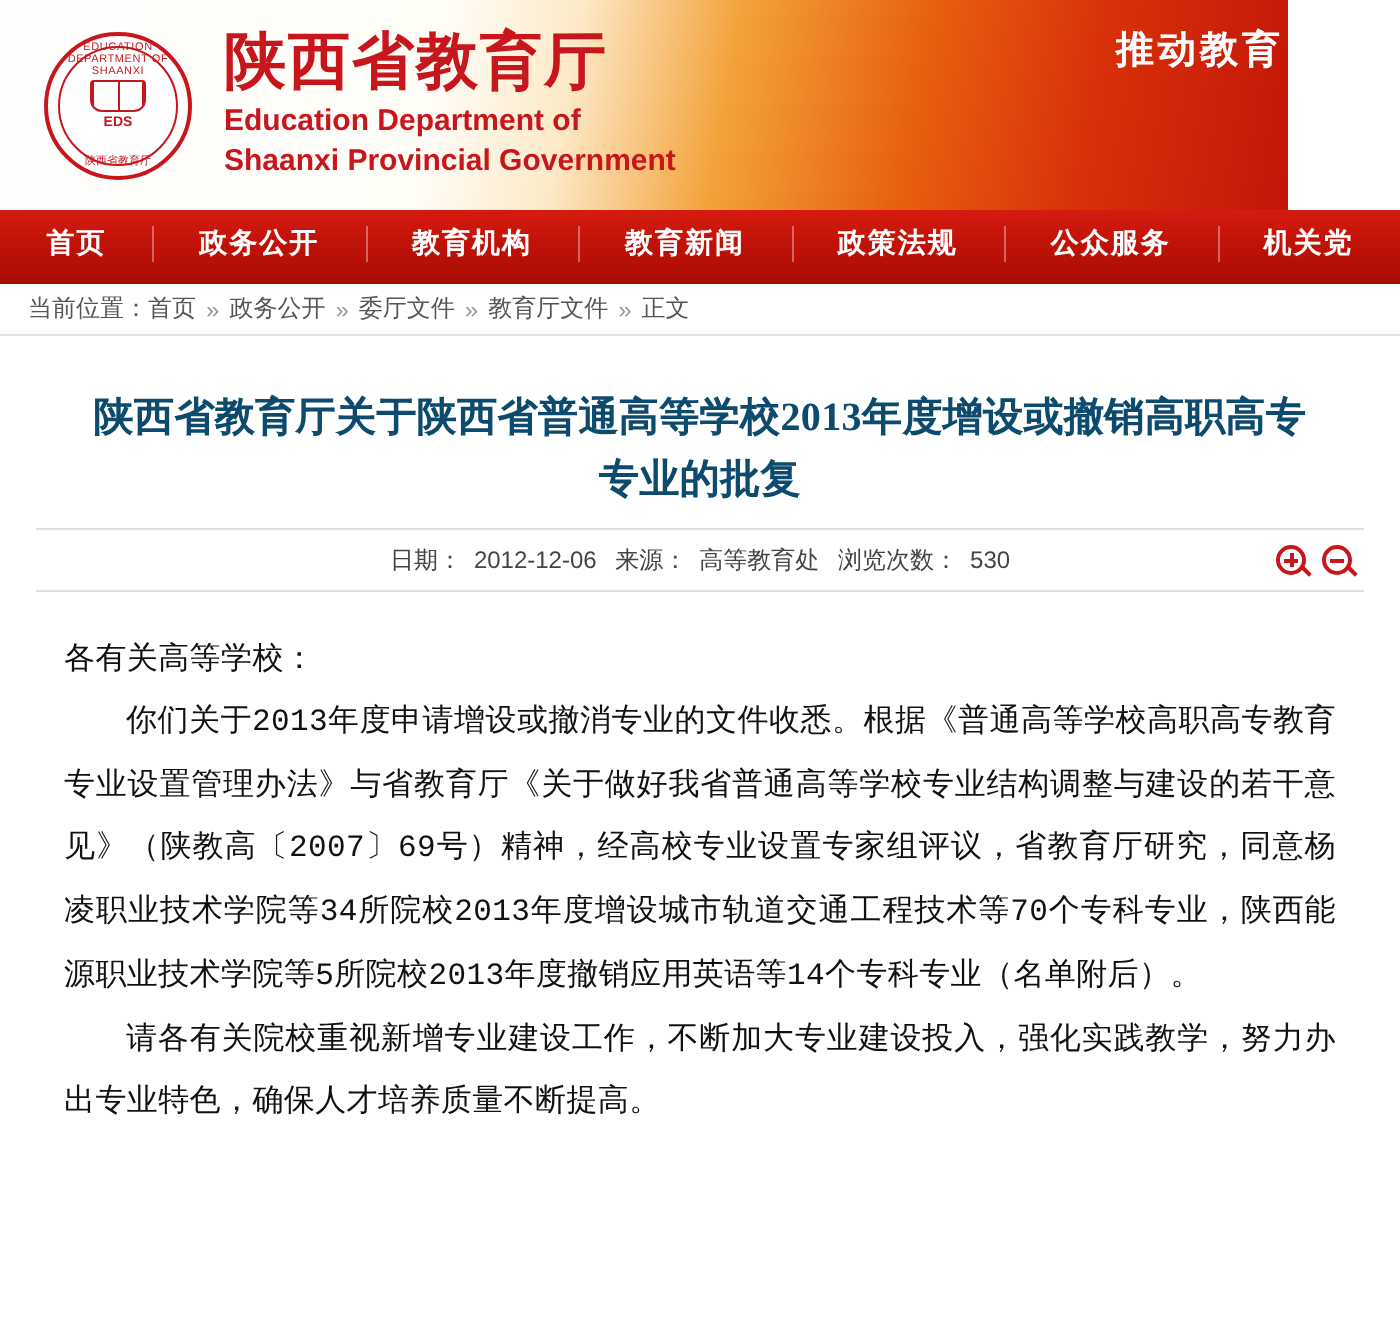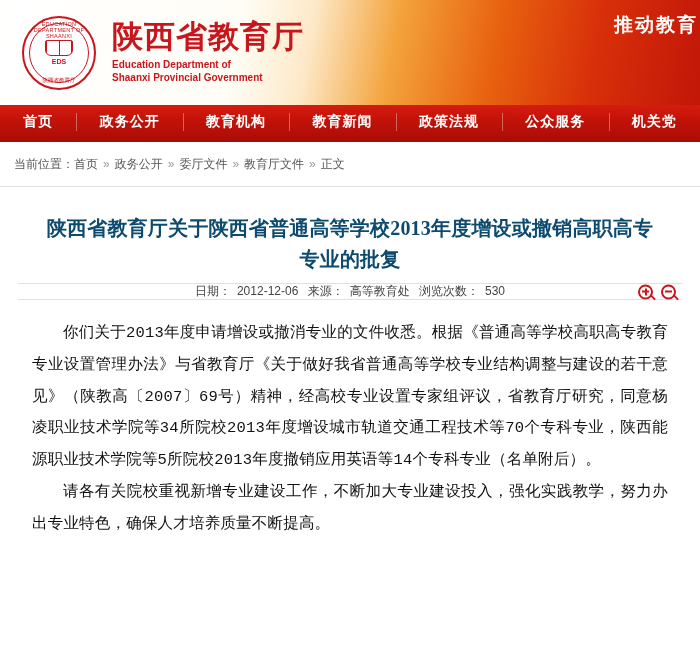--- a/index.html
+++ b/index.html
@@ -12,21 +12,21 @@
     height: 667px;
     font-family: "Liberation Sans", sans-serif;
     background: #ffffff;
     color: #333;
     overflow: hidden;
   }
 
   
   .header {
     position: relative;
-    width: 700px;
+    width: 644px;
     height: 105px;
     background: linear-gradient(100deg, #ffffff 0%, #fffdf6 34%, #fde9c8 44%, #f3a33c 56%, #e8620f 70%, #d8300a 84%, #c21608 100%);
     overflow: hidden;
   }
   .header-left {
     position: absolute;
     left: 0; top: 0;
     display: flex;
     align-items: center;
     height: 105px;
@@ -98,21 +98,21 @@
     font-family: "Liberation Serif", serif;
     font-size: 31px;
     font-weight: bold;
     color: #c8161d;
     letter-spacing: 1px;
     line-height: 1.1;
     white-space: nowrap;
   }
   .en-title {
     margin-top: 3px;
-    font-size: 10px;
+    font-size: 15px;
     font-weight: bold;
     color: #c8161d;
     line-height: 1.35;
     white-space: nowrap;
   }
   .header-slogan {
     position: absolute;
     right: 0; top: 12px;
     font-family: "Liberation Serif", serif;
     font-size: 19px;
@@ -148,21 +148,21 @@
   .nav-item + .nav-item::before {
     content: "";
     position: absolute;
     left: 0; top: 8px; bottom: 8px;
     width: 1px;
     background: rgba(255,255,255,0.35);
   }
 
   
   .breadcrumb {
-    height: 45px;
+    height: 26px;
     display: flex;
     align-items: center;
     padding: 0 14px;
     font-size: 12px;
     color: #555;
     background: #fff;
     border-bottom: 1px solid #e2e2e2;
   }
   .breadcrumb .sep { margin: 0 5px; color: #999; }
   .breadcrumb a {
@@ -189,21 +189,21 @@
     text-align: center;
     font-family: "Liberation Serif", serif;
     font-size: 16px;
     color: #222;
     padding: 14px 0 16px;
     letter-spacing: 1px;
   }
   .meta-bar {
     border-top: 1px solid #e0e0e0;
     border-bottom: 1px solid #e0e0e0;
-    height: 17px;
+    height: 32px;
     display: flex;
     align-items: center;
     justify-content: center;
     position: relative;
     font-size: 12px;
     color: #444;
   }
   .meta-text span { margin: 0 3px; }
   .zoom-tools {
     position: absolute;
@@ -315,16 +315,17 @@
       <div class="zoom-btn plus">
           <i></i>
         </div>
       <div class="zoom-btn minus">
           <i></i>
         </div>
     </div>
   </div>
 
   <div class="body-text">
+    <p>各有关高等学校：</p>
     <p class="indent">你们关于2013年度申请增设或撤消专业的文件收悉。根据《普通高等学校高职高专教育专业设置管理办法》与省教育厅《关于做好我省普通高等学校专业结构调整与建设的若干意见》（陕教高〔2007〕69号）精神，经高校专业设置专家组评议，省教育厅研究，同意杨凌职业技术学院等34所院校2013年度增设城市轨道交通工程技术等70个专科专业，陕西能源职业技术学院等5所院校2013年度撤销应用英语等14个专科专业（名单附后）。</p>
     <p class="indent">请各有关院校重视新增专业建设工作，不断加大专业建设投入，强化实践教学，努力办出专业特色，确保人才培养质量不断提高。</p>
   </div>
 </div>
 
 </body></html>

